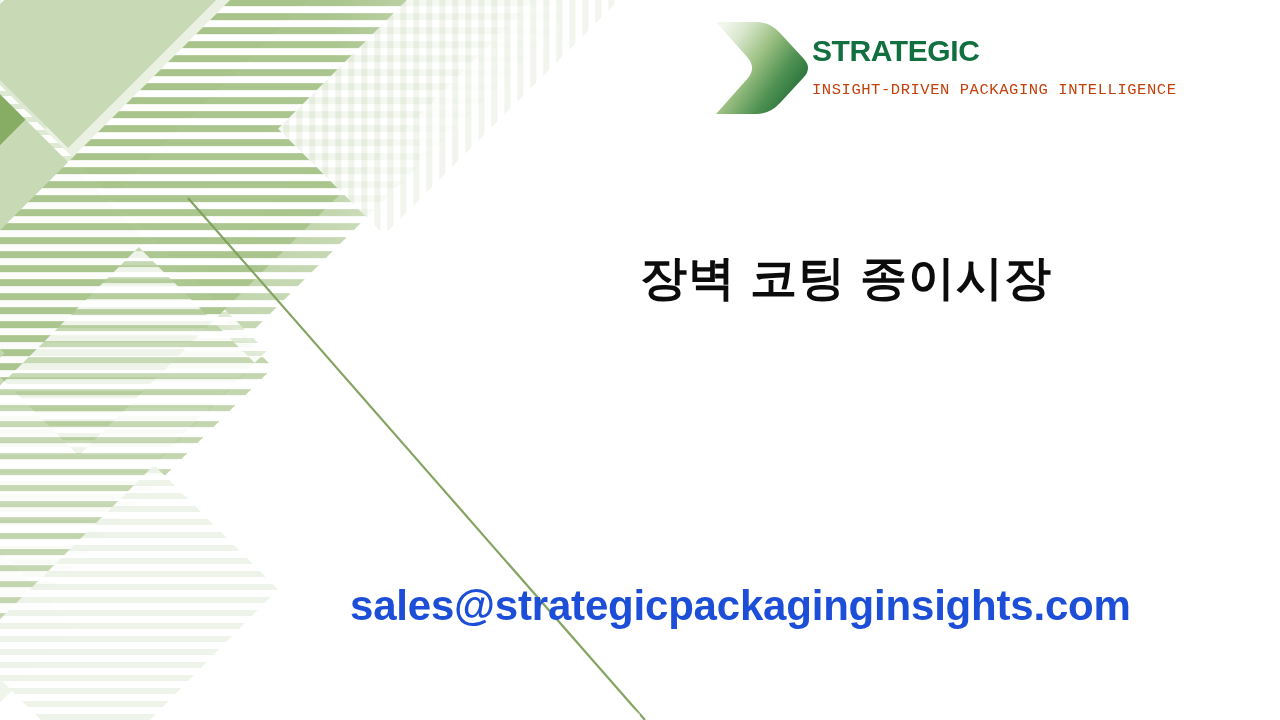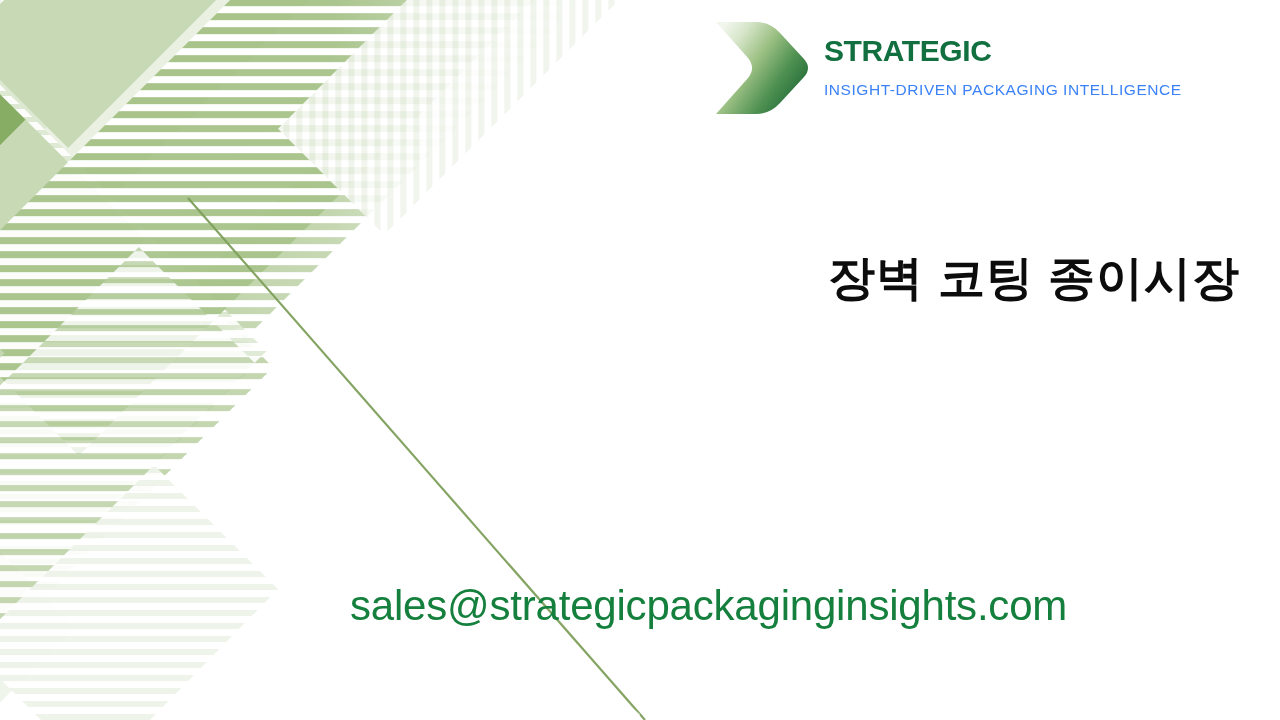--- a/index.html
+++ b/index.html
@@ -38,70 +38,70 @@
     display: flex;
     align-items: flex-start;
   }
   .logo-mark {
     width: 100px;
     height: 104px;
     flex: 0 0 100px;
     margin-top: 2px;
   }
   .logo-text-block {
-    margin-left: 12px;
+    margin-left: 0;
     padding-top: 20px;
   }
   .logo-wordmark {
     font-family: "Liberation Sans", sans-serif;
     font-weight: bold;
     font-size: 30px;
     line-height: 34px;
     letter-spacing: -0.4px;
     color: #127040;
     white-space: nowrap;
   }
   .logo-wordmark .wm-line2 { letter-spacing: -0.2px; }
   .logo-tagline {
     margin-top: 13px;
-    font-family: Liberation Sans, sans-serif;
+    font-family: Liberation Mono, monospace;
     font-weight: normal;
     font-size: 15.5px;
     letter-spacing: 0.55px;
-    color: #3b82f6;
+    color: #c2410c;
     white-space: nowrap;
   }
 
   
   .deck-title {
     position: absolute;
     left: 640px;
     top: 248px;
     width: 600px;
-    text-align: right;
+    text-align: left;
     font-family: "Liberation Sans", sans-serif;
     font-weight: bold;
     font-size: 47px;
     line-height: 60px;
     letter-spacing: 1px;
     color: #0c0c0c;
     white-space: nowrap;
   }
 
   
   .contact-email {
     position: absolute;
     left: 350px;
     top: 580px;
     font-family: "Liberation Sans", sans-serif;
-    font-weight: normal;
+    font-weight: bold;
     font-size: 42px;
     line-height: 52px;
     letter-spacing: -0.2px;
-    color: #15803d;
+    color: #1d4ed8;
     white-space: nowrap;
   }
 </style>
 </head>
 <body>
 
 <div class="slide">
 
   <div class="bg-art">
     <svg width="1280" height="720" viewBox="0 0 1280 720" xmlns="http://www.w3.org/2000/svg">

